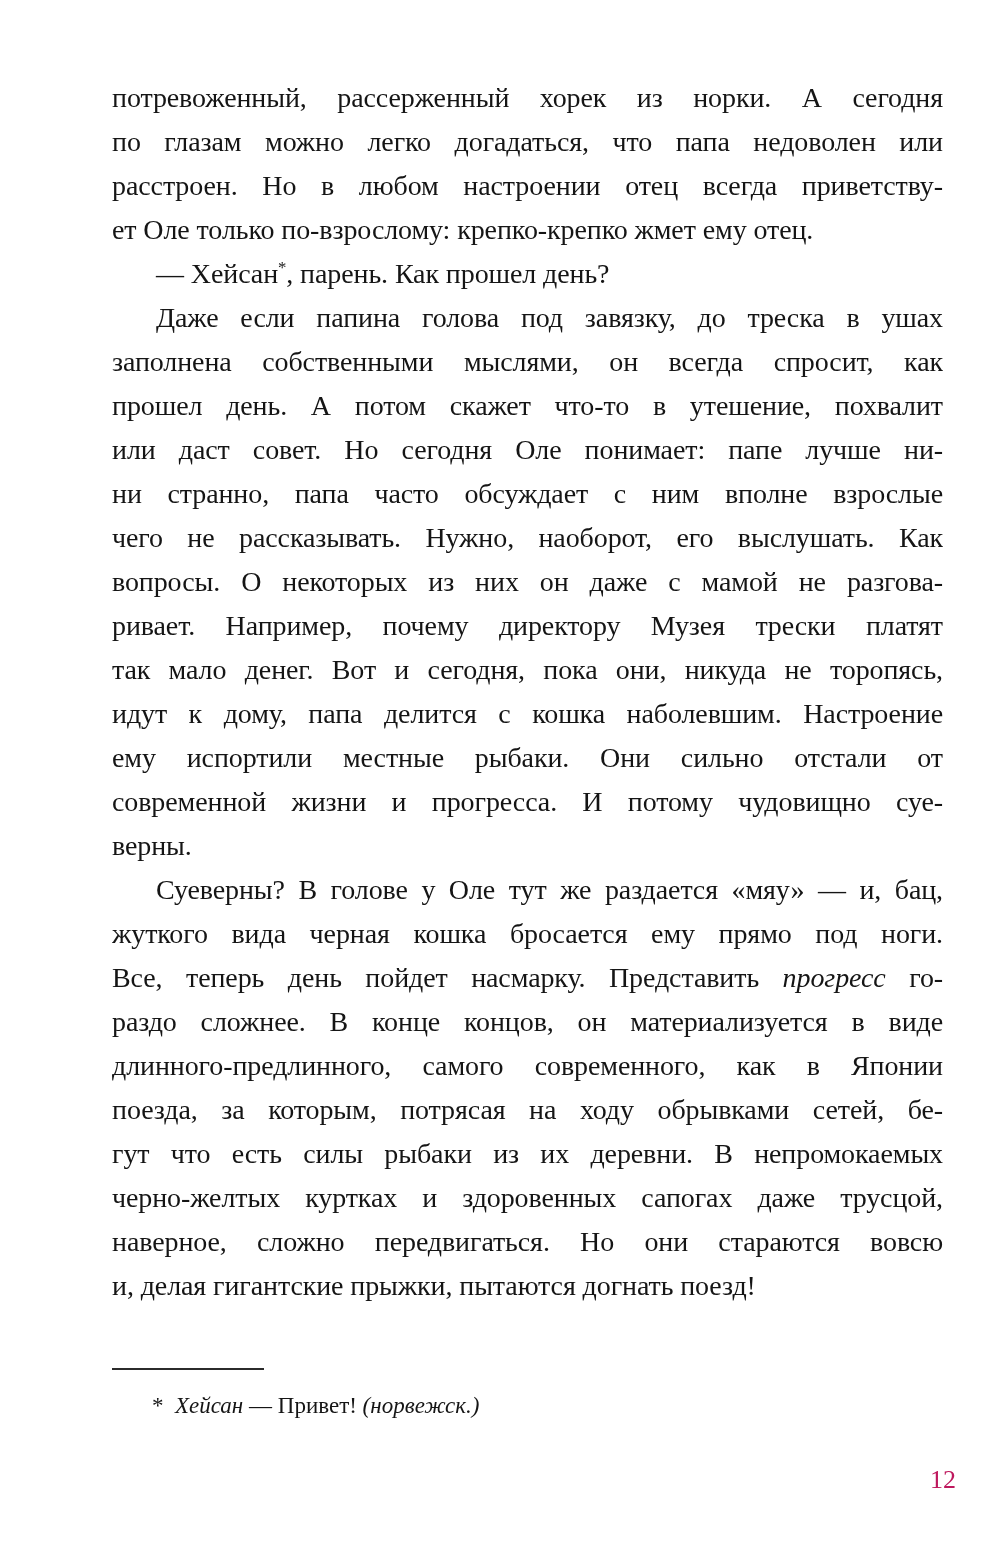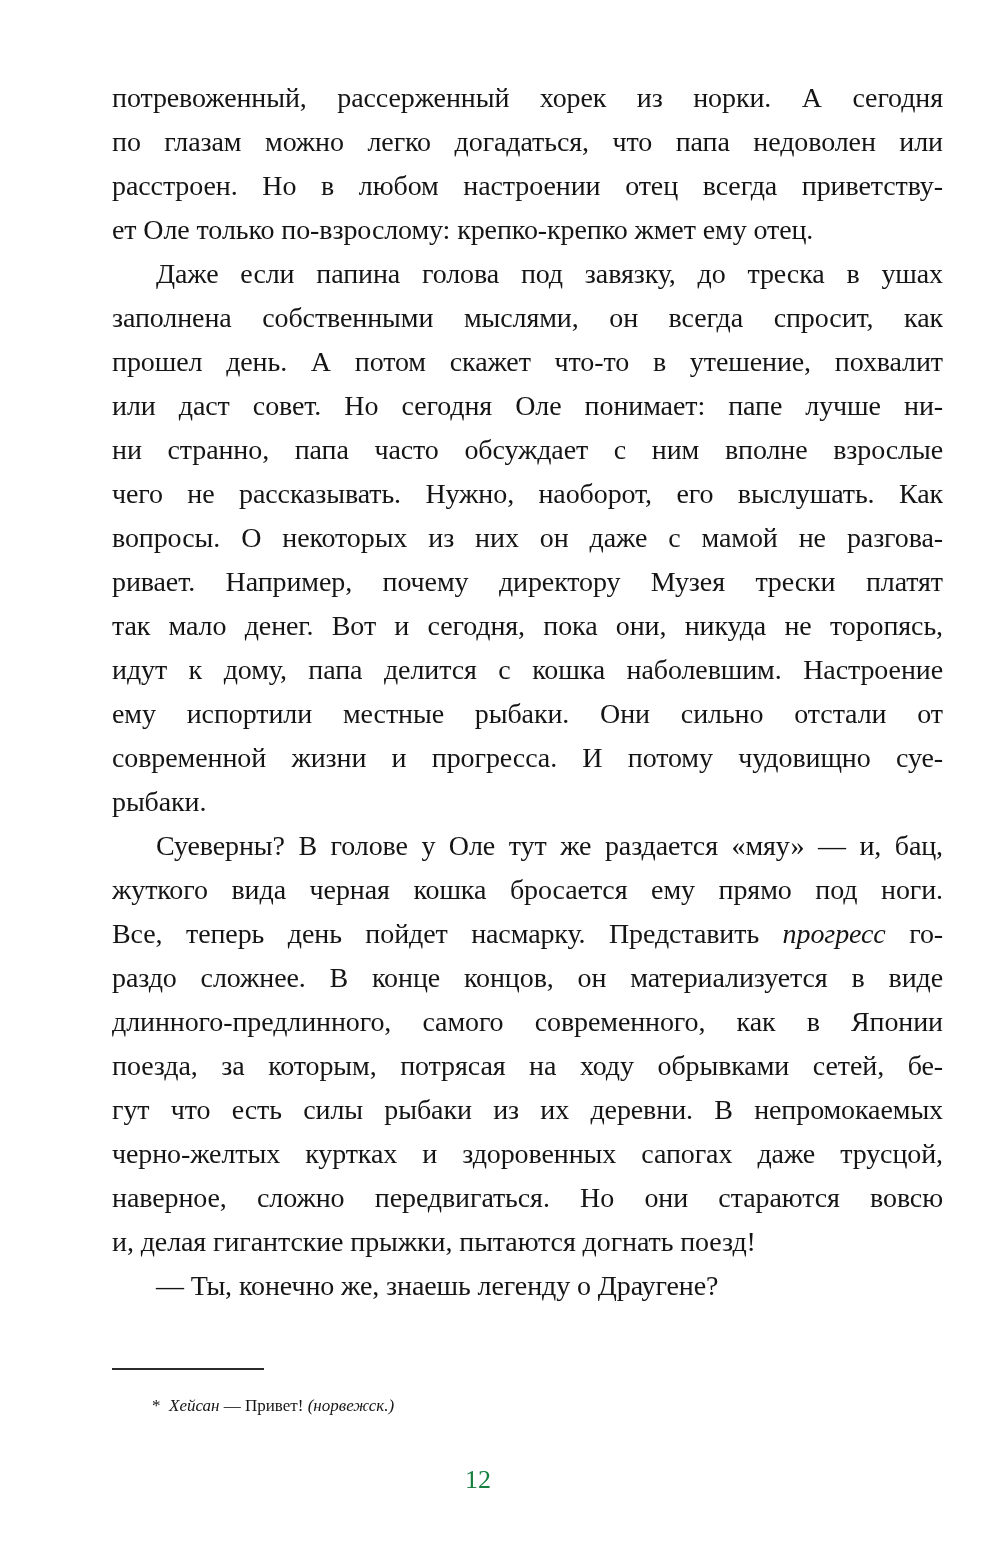--- a/index.html
+++ b/index.html
@@ -53,68 +53,68 @@
     top: 1362px;
     width: 831px;
   }
   .footnote-rule {
     width: 152px;
     height: 2px;
     background: #2b2b2b;
     margin: 6px 0 20px 0;
   }
   .footnote-line {
-    font-size: 17px;
+    font-size: 23px;
     line-height: 32px;
     padding-left: 40px;
     color: #151515;
   }
   .page-number {
     position: absolute;
     left: 0;
     right: 0;
     top: 1464px;
-    text-align: center;
+    text-align: right;
     font-size: 26px;
     line-height: 32px;
-    color: #15803d;
+    color: #be185d;
   }
 </style>
 </head>
 <body>
 
 <div class="page">
   <div class="text-block" id="text-block">
       <div class="line just"><span>потревоженный, рассерженный хорек из норки. А сегодня</span></div>
       <div class="line just"><span>по глазам можно легко догадаться, что папа недоволен или</span></div>
       <div class="line just"><span>расстроен. Но в любом настроении отец всегда приветству-</span></div>
       <div class="line"><span>ет Оле только по-взрослому: крепко-крепко жмет ему отец.</span></div>
+      <div class="line indent"><span>— Хейсан</span><span class="sup">*</span><span>, парень. Как прошел день?</span></div>
       <div class="line just indent"><span>Даже если папина голова под завязку, до треска в ушах</span></div>
       <div class="line just"><span>заполнена собственными мыслями, он всегда спросит, как</span></div>
       <div class="line just"><span>прошел день. А потом скажет что-то в утешение, похвалит</span></div>
       <div class="line just"><span>или даст совет. Но сегодня Оле понимает: папе лучше ни-</span></div>
       <div class="line just"><span>ни странно, папа часто обсуждает с ним вполне взрослые</span></div>
       <div class="line just"><span>чего не рассказывать. Нужно, наоборот, его выслушать. Как</span></div>
       <div class="line just"><span>вопросы. О некоторых из них он даже с мамой не разгова-</span></div>
       <div class="line just"><span>ривает. Например, почему директору Музея трески платят</span></div>
       <div class="line just"><span>так мало денег. Вот и сегодня, пока они, никуда не торопясь,</span></div>
       <div class="line just"><span>идут к дому, папа делится с кошка наболевшим. Настроение</span></div>
       <div class="line just"><span>ему испортили местные рыбаки. Они сильно отстали от</span></div>
       <div class="line just"><span>современной жизни и прогресса. И потому чудовищно суе-</span></div>
-      <div class="line"><span>рыбаки.</span></div>
+      <div class="line"><span>верны.</span></div>
       <div class="line just indent"><span>Суеверны? В голове у Оле тут же раздается «мяу» — и, бац,</span></div>
       <div class="line just"><span>жуткого вида черная кошка бросается ему прямо под ноги.</span></div>
       <div class="line just"><span>Все, теперь день пойдет насмарку. Представить </span><span class="it">прогресс</span><span> го-</span></div>
       <div class="line just"><span>раздо сложнее. В конце концов, он материализуется в виде</span></div>
       <div class="line just"><span>длинного-предлинного, самого современного, как в Японии</span></div>
       <div class="line just"><span>поезда, за которым, потрясая на ходу обрывками сетей, бе-</span></div>
       <div class="line just"><span>гут что есть силы рыбаки из их деревни. В непромокаемых</span></div>
       <div class="line just"><span>черно-желтых куртках и здоровенных сапогах даже трусцой,</span></div>
       <div class="line just"><span>наверное, сложно передвигаться. Но они стараются вовсю</span></div>
       <div class="line"><span>и, делая гигантские прыжки, пытаются догнать поезд!</span></div>
-      <div class="line indent"><span>— Ты, конечно же, знаешь легенду о Драугене?</span></div>
     </div>
   <div class="footnote">
     <div class="footnote-rule"></div>
     <div class="footnote-line" id="footnote-line"><span>*&nbsp;&nbsp;</span><span class="it">Хейсан</span><span> — Привет! </span><span class="it">(норвежск.)</span></div>
   </div>
   <div class="page-number">12</div>
 </div>
 
 </body></html>

